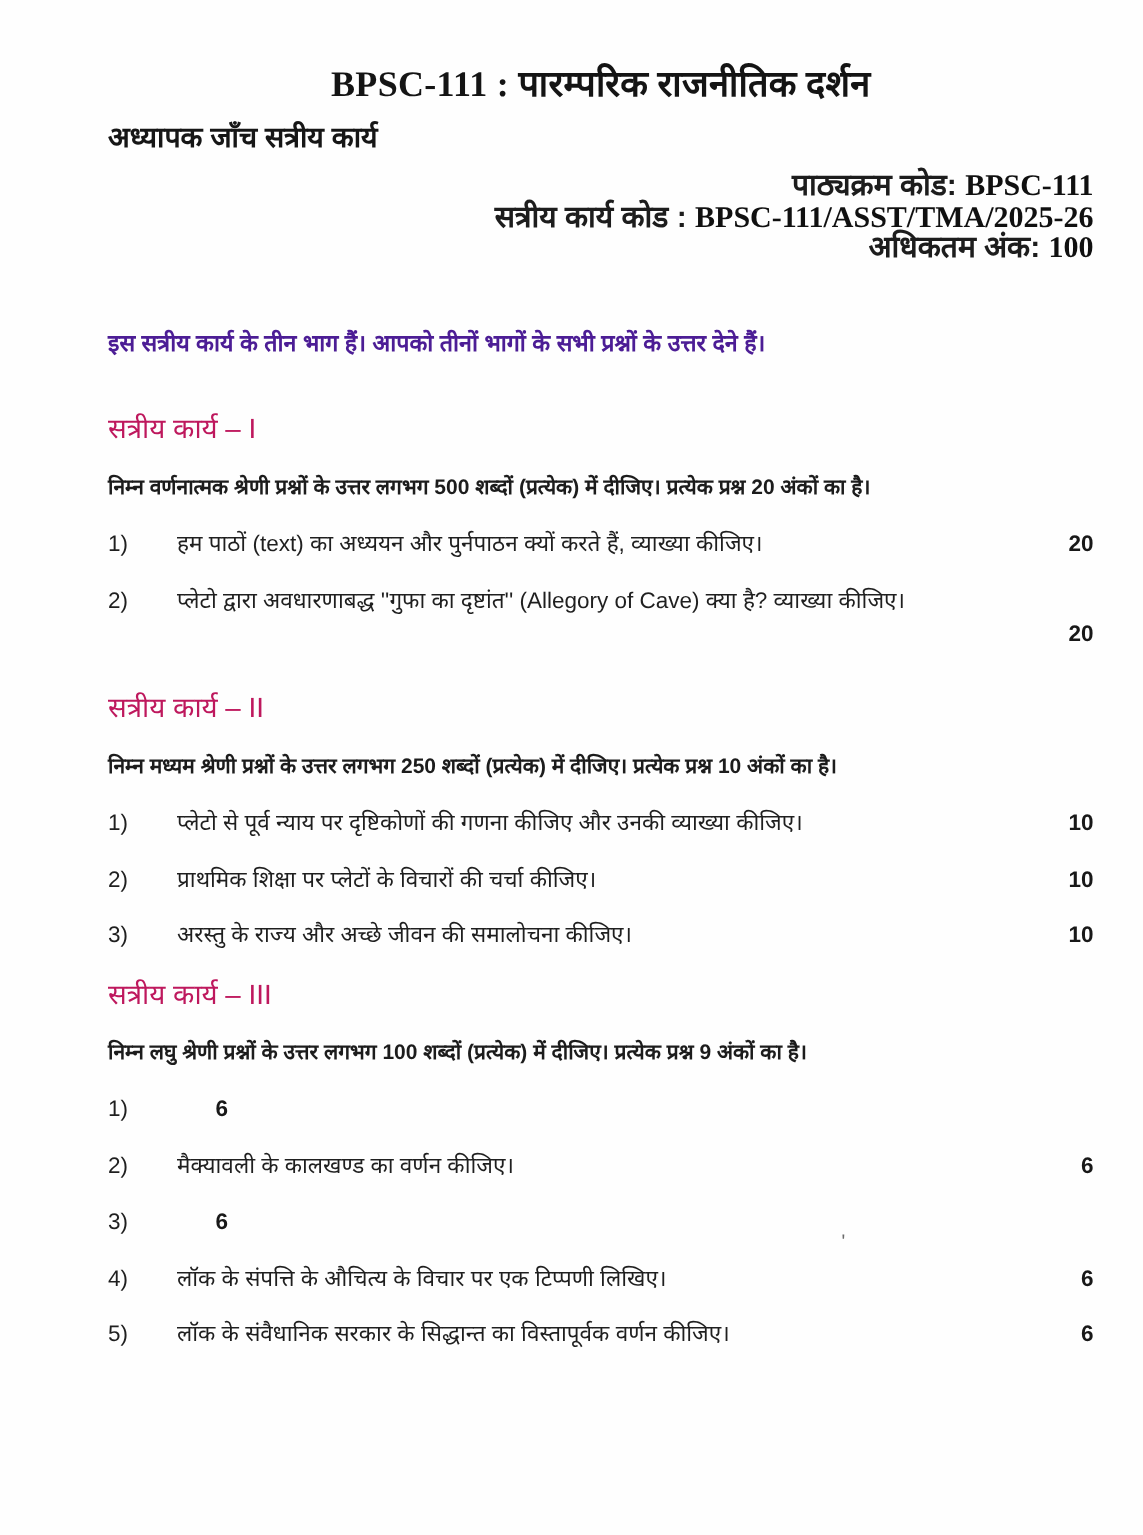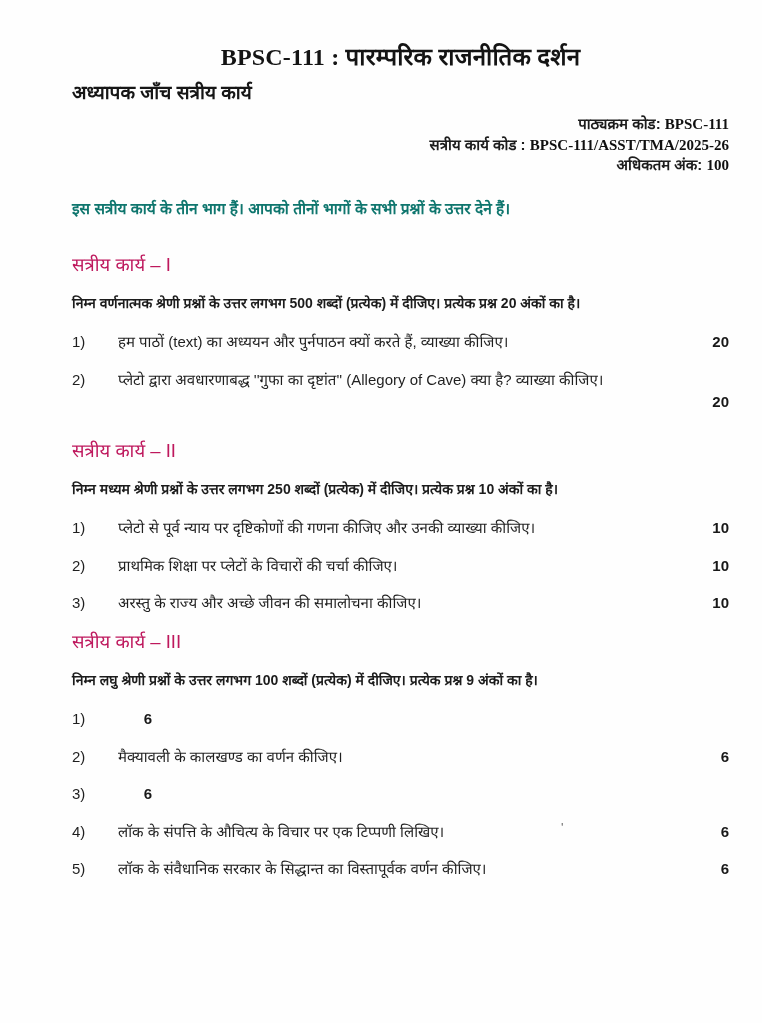--- a/index.html
+++ b/index.html
@@ -31,37 +31,37 @@
     text-align:left;
     font-weight:bold;
     font-size:19px;
     line-height:24px;
     margin-top:9px;
     color:#161616;
   }
   .meta{
     margin-top:9px;
     text-align:right;
-    font-size:15px;
+    font-size:20px;
     line-height:20.5px;
     color:#1d1d1d;
   }
   .meta .label{ font-weight:600; }
   .meta .value{
     font-family:"Liberation Serif","DejaVu Serif",serif;
     font-weight:bold;
     color:#101010;
   }
   
   .note{
-    margin-top:22px;
+    margin-top:43px;
     font-weight:bold;
     font-size:15.5px;
     line-height:22px;
-    color:#0f766e;
+    color:#4c1d95;
   }
   
   .section-heading{
     font-weight:normal;
     font-size:18.5px;
     line-height:23px;
     color:#be185d;
   }
   .section-heading.h1{ margin-top:33px; }
   .section-heading.h2{ margin-top:27px; }

